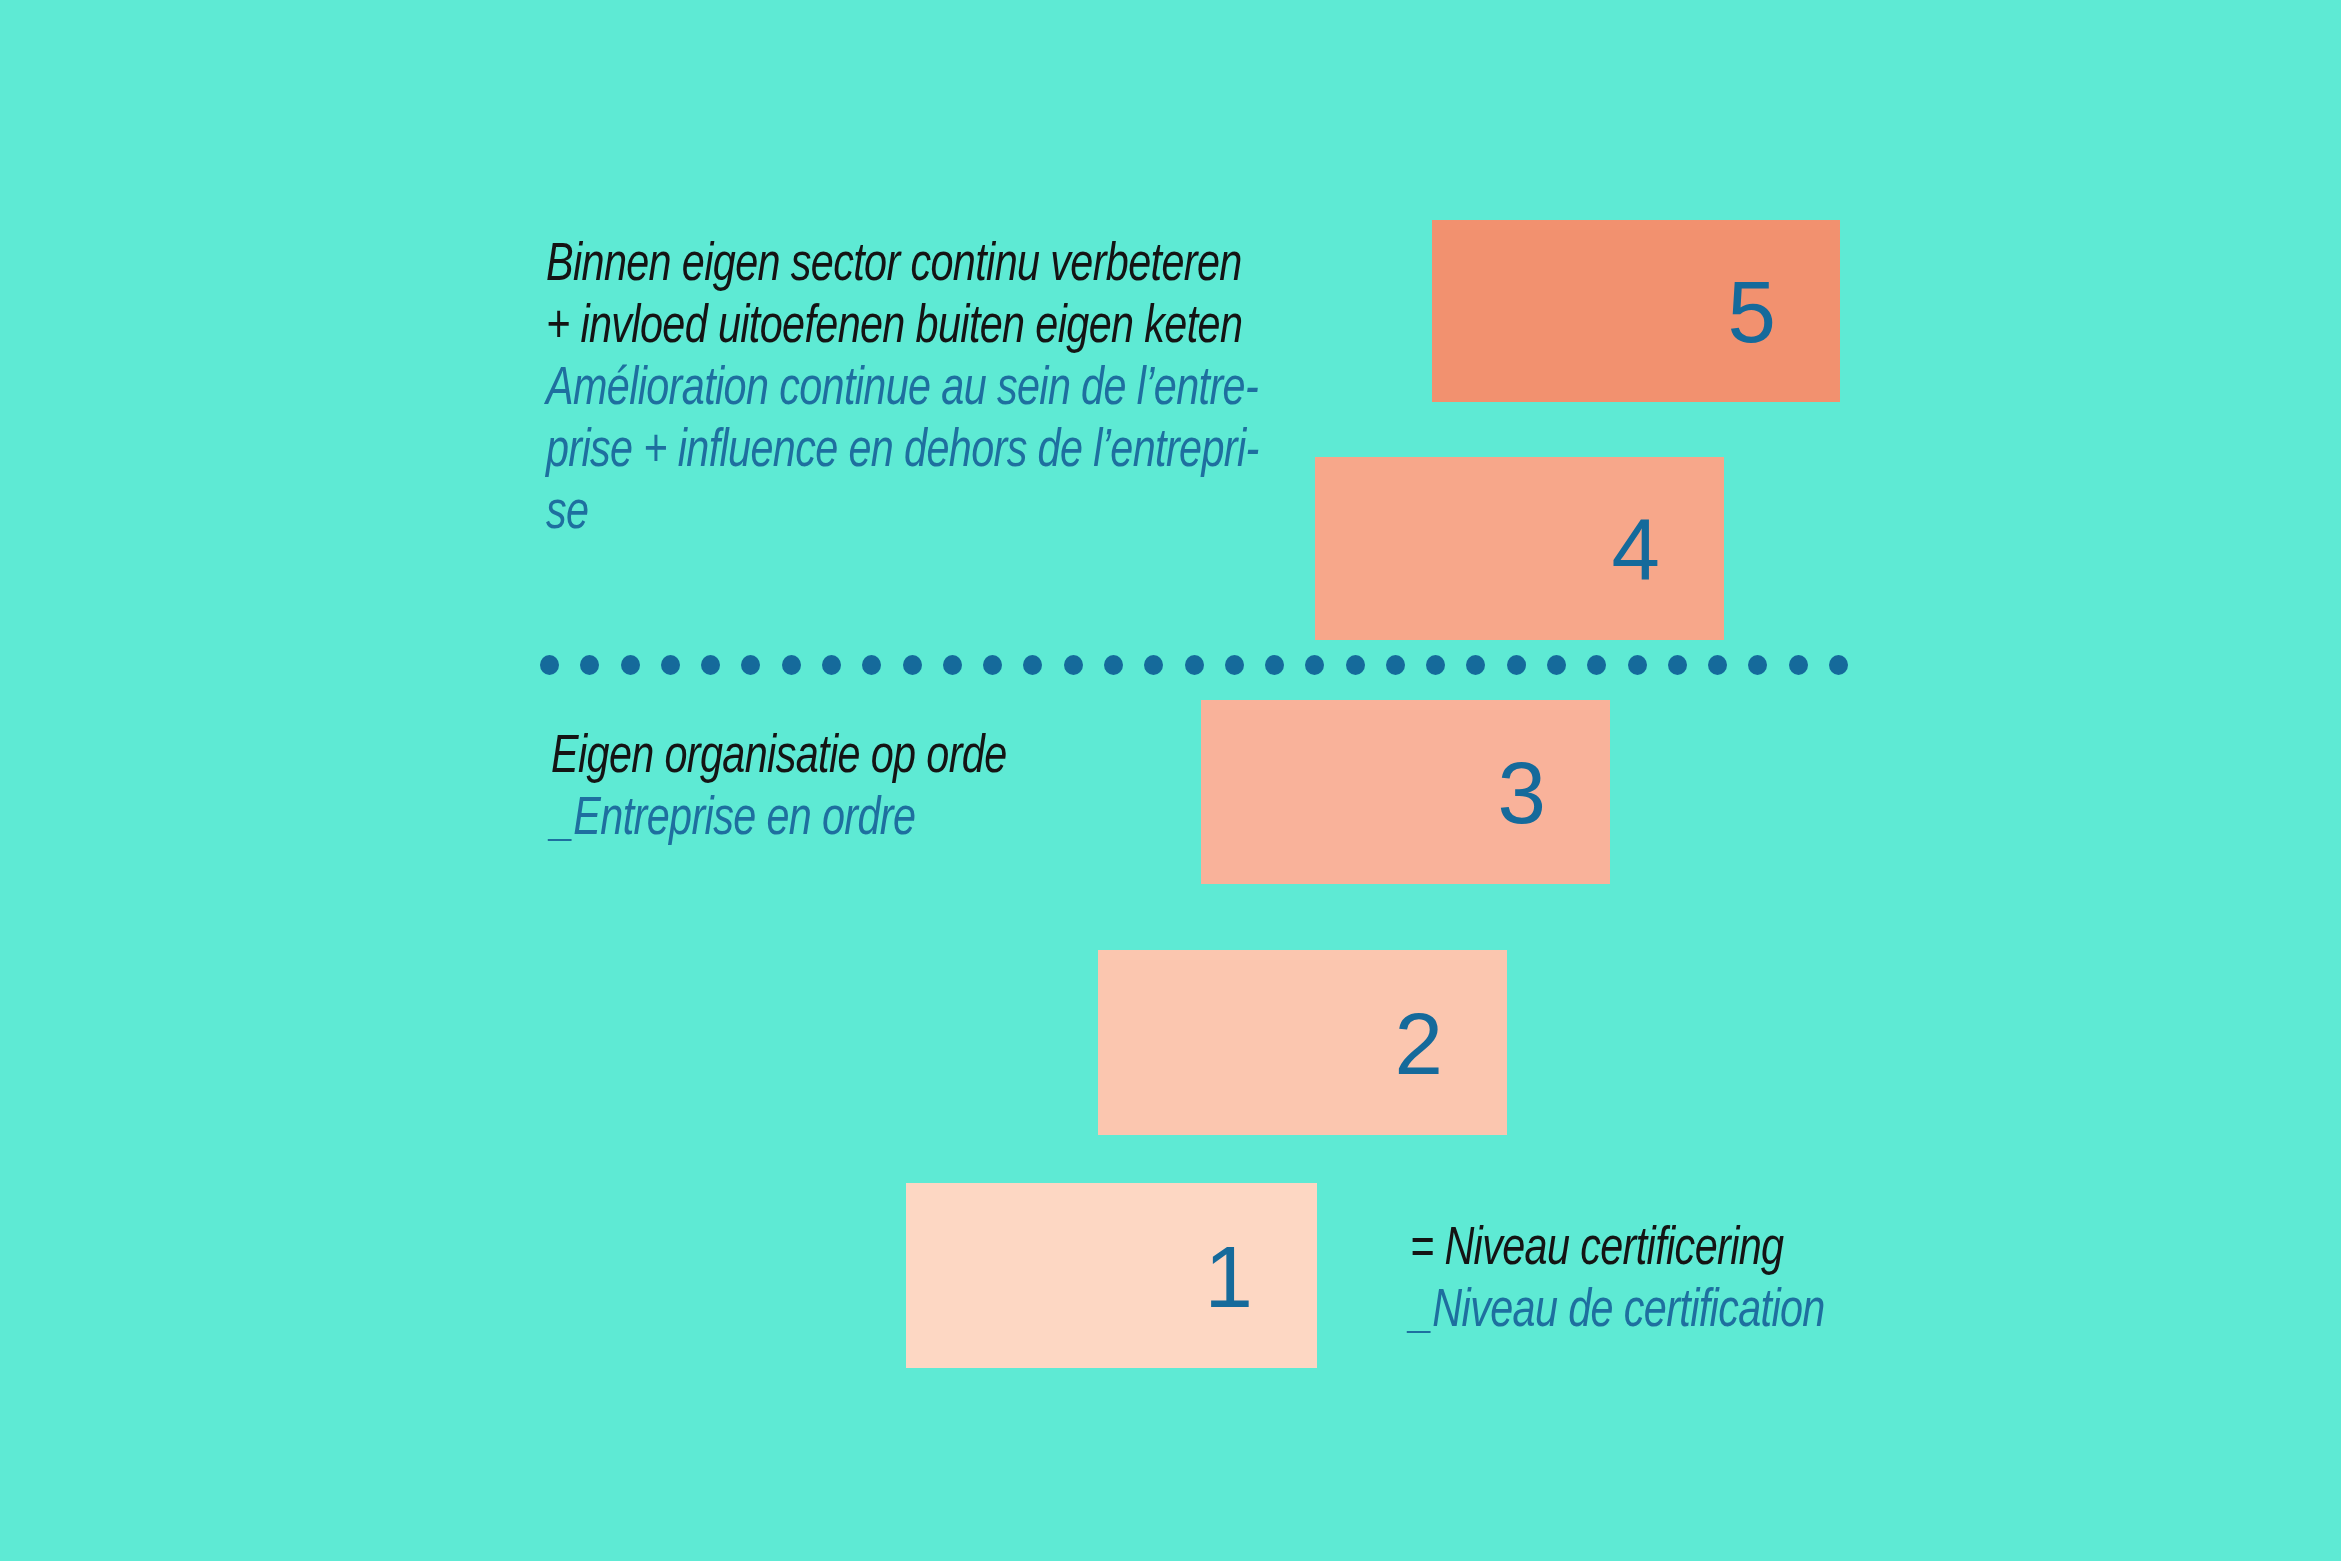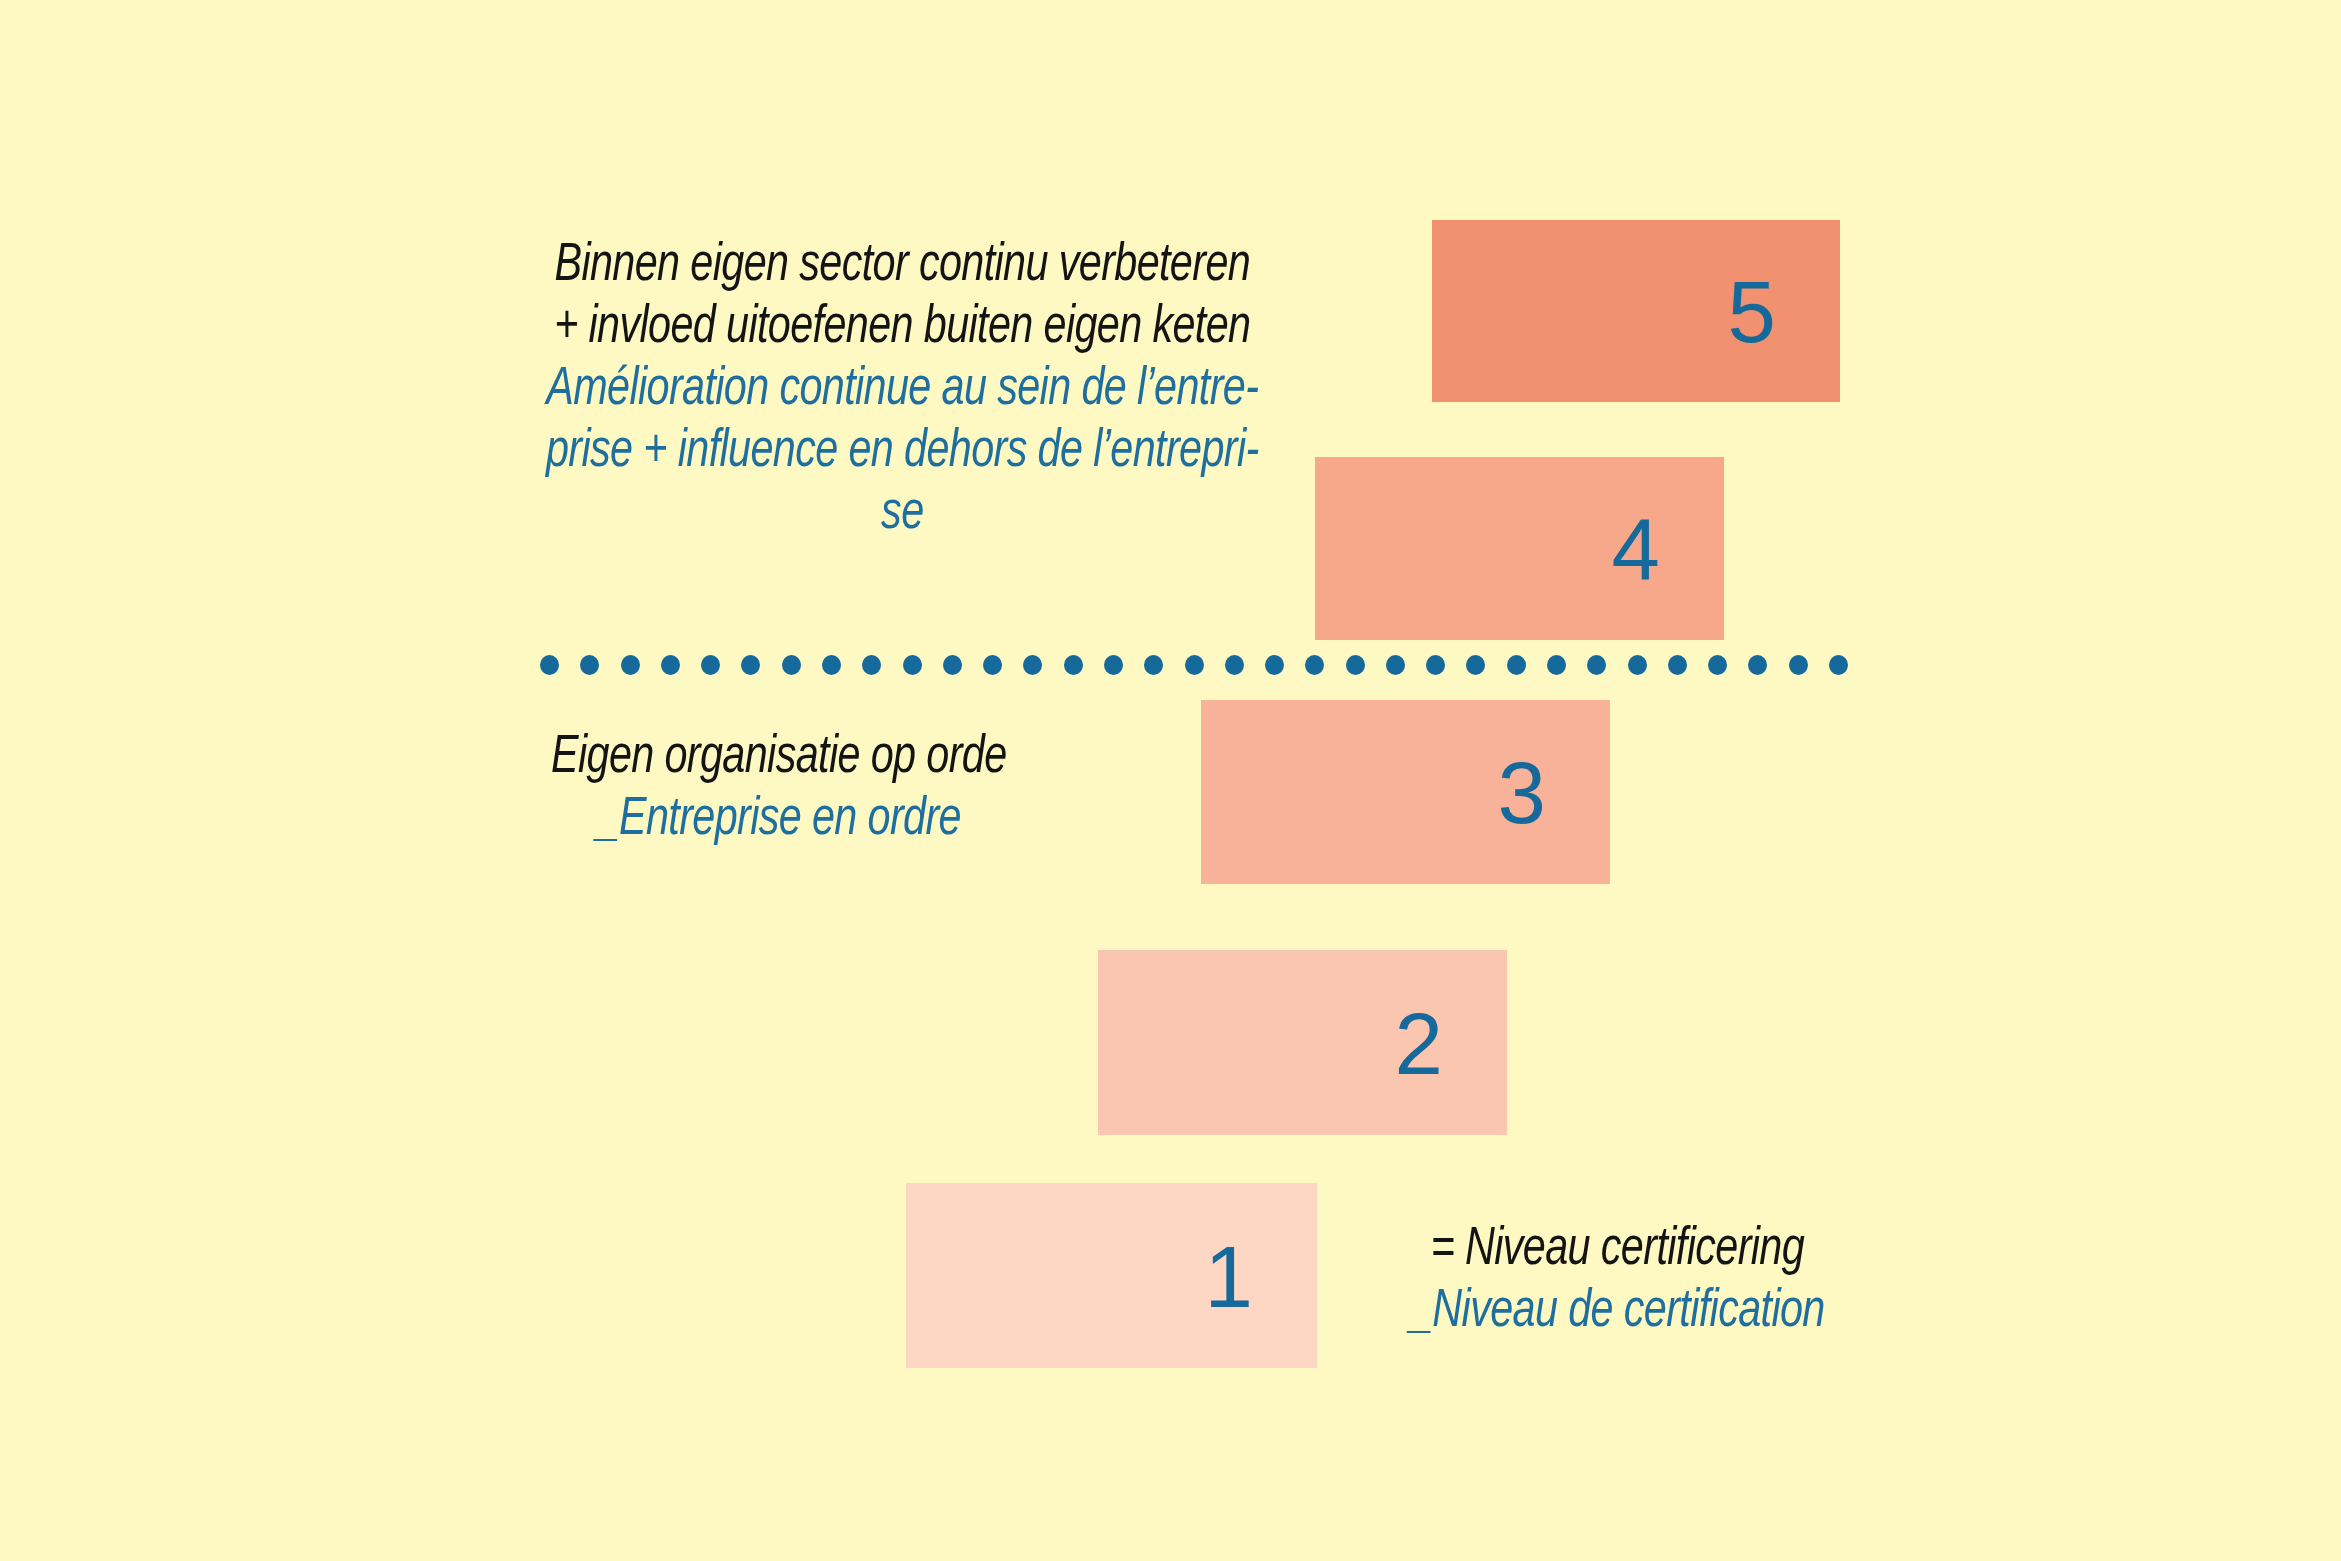--- a/index.html
+++ b/index.html
@@ -45,21 +45,21 @@
     left:540px;top:655px;width:1308px;height:20px;
     display:flex;
     justify-content:space-between;
     align-items:center;
   }
   .dot{width:19px;height:20px;border-radius:50%;}
 </style>
 </head>
 <body>
 
-<div class="canvas" style="background-color: #fef9c3; text-align: center;">
+<div class="canvas" style="background-color: #5eead4;">
 
   <div class="textblock top-text">
     <div class="nl" style="color: rgb(20, 20, 20);">Binnen eigen sector continu verbeteren</div>
     <div class="nl" style="color: rgb(20, 20, 20);">+ invloed uitoefenen buiten eigen keten</div>
     <div class="fr" style="color: rgb(30, 111, 159);">Amélioration continue au sein de l’entre-</div>
     <div class="fr" style="color: rgb(30, 111, 159);">prise + influence en dehors de l’entrepri-</div>
     <div class="fr" style="color: rgb(30, 111, 159);">se</div>
   </div>
 
   <div class="step level-5" style="background-color: rgb(242, 145, 111);">

